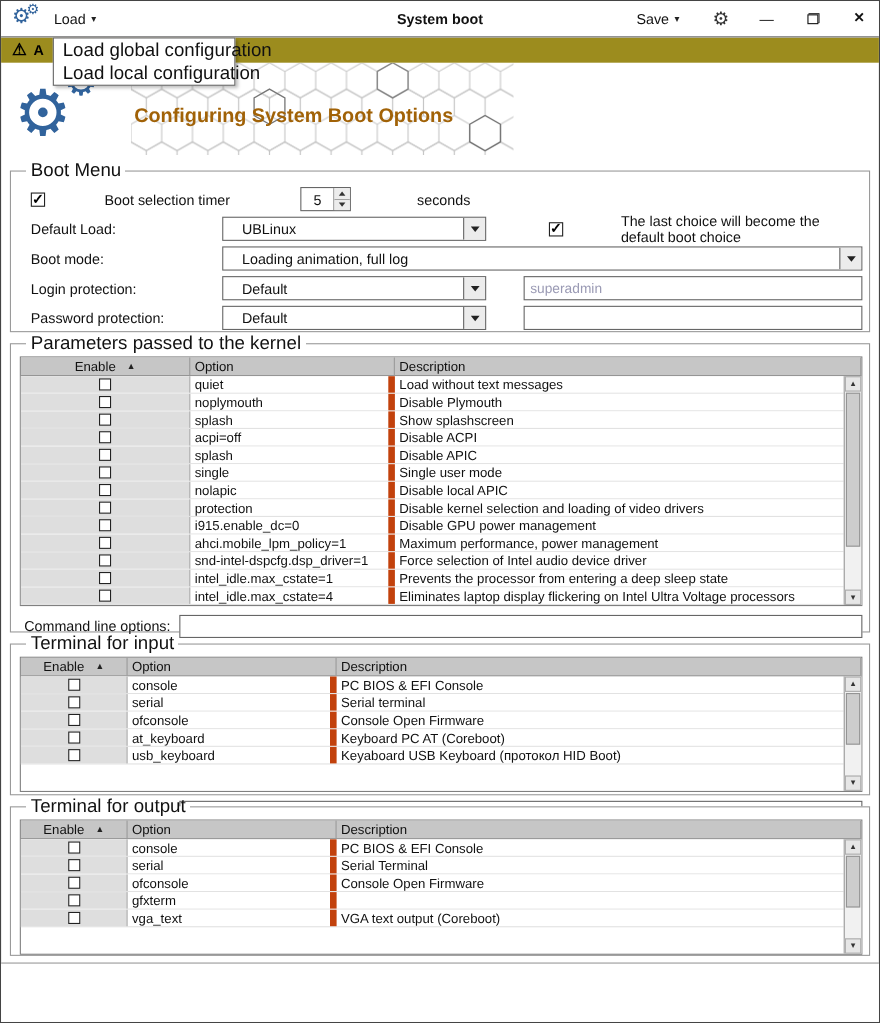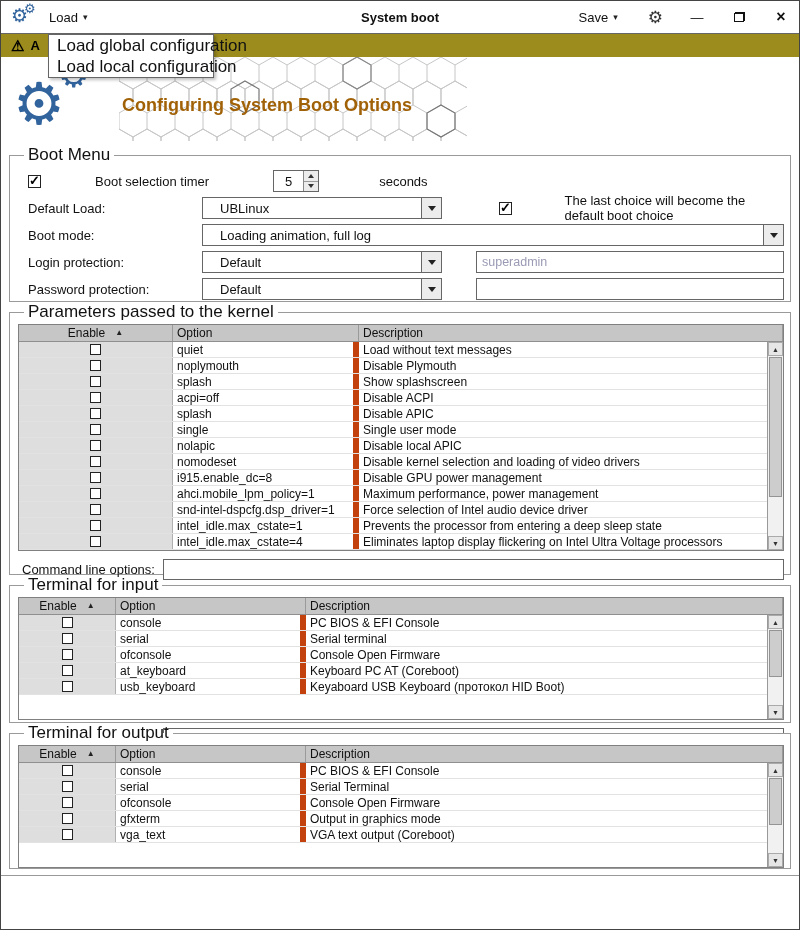--- a/index.html
+++ b/index.html
@@ -295,28 +295,28 @@
               <div class="tc c-enable">
                 <span class="cb cb-sm"></span>
               </div>
               <div class="tc c-option">nolapic</div>
               <div class="tc c-desc">Disable local APIC</div>
             </div>
             <div class="trow">
               <div class="tc c-enable">
                 <span class="cb cb-sm"></span>
               </div>
-              <div class="tc c-option">nomodeset</div>
+              <div class="tc c-option">protection</div>
               <div class="tc c-desc">Disable kernel selection and loading of video drivers</div>
             </div>
             <div class="trow">
               <div class="tc c-enable">
                 <span class="cb cb-sm"></span>
               </div>
-              <div class="tc c-option">i915.enable_dc=8</div>
+              <div class="tc c-option">i915.enable_dc=0</div>
               <div class="tc c-desc">Disable GPU power management</div>
             </div>
             <div class="trow">
               <div class="tc c-enable">
                 <span class="cb cb-sm"></span>
               </div>
               <div class="tc c-option">ahci.mobile_lpm_policy=1</div>
               <div class="tc c-desc">Maximum performance, power management</div>
             </div>
             <div class="trow">
@@ -452,21 +452,20 @@
                 <span class="cb cb-sm"></span>
               </div>
               <div class="tc c-option">ofconsole</div>
               <div class="tc c-desc">Console Open Firmware</div>
             </div>
             <div class="trow">
               <div class="tc c-enable">
                 <span class="cb cb-sm"></span>
               </div>
               <div class="tc c-option">gfxterm</div>
-              <div class="tc c-desc">Output in graphics mode</div>
             </div>
             <div class="trow">
               <div class="tc c-enable">
                 <span class="cb cb-sm"></span>
               </div>
               <div class="tc c-option">vga_text</div>
               <div class="tc c-desc">VGA text output (Coreboot)</div>
             </div>
           </div>
         <div class="vscroll">

